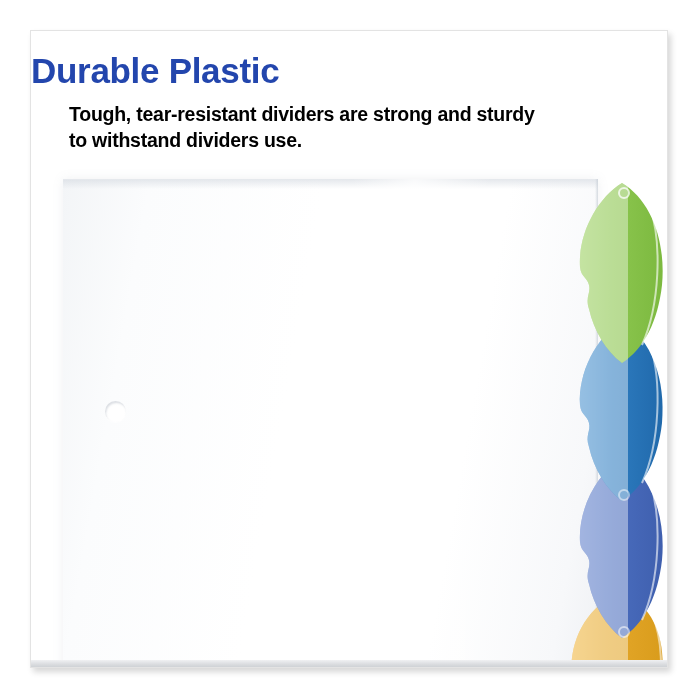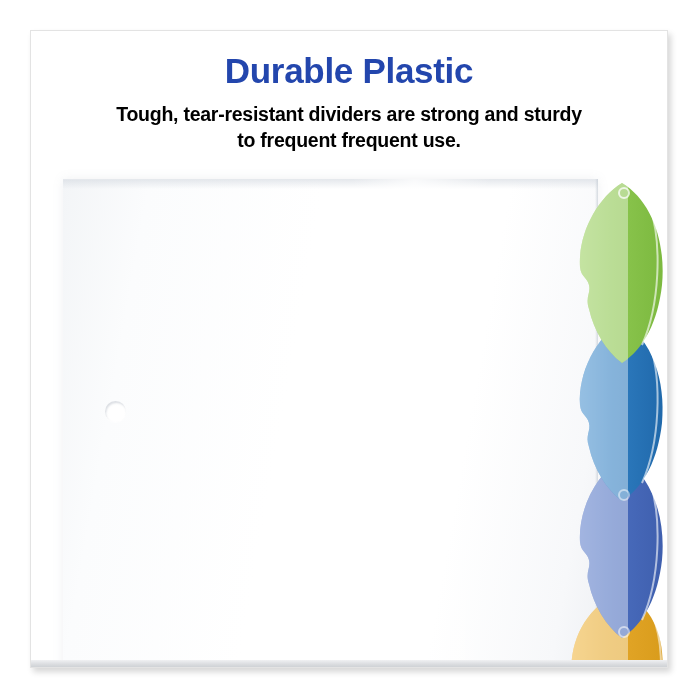--- a/index.html
+++ b/index.html
@@ -29,21 +29,21 @@
     overflow: hidden;
     box-shadow: 3px 4px 6px rgba(0,0,0,0.16);
   }
 
   
   #headline-block {
     position: absolute;
     left: 0;
     top: 18px;
     width: 100%;
-    text-align: center;
+    text-align: left;
   }
   #product-title {
     margin: 0;
     font-size: 35px;
     line-height: 44px;
     font-weight: bold;
     color: #2346ad;
     letter-spacing: -0.3px;
     font-family: "Liberation Sans", sans-serif;
   }
@@ -148,21 +148,21 @@
 </head>
 <body>
 
 <div id="product-card">
 
   <div id="headline-block">
     <h1 id="product-title">Durable Plastic</h1>
     <p id="product-subtitle">
       <span>Tough, tear-resistant dividers are strong and sturdy</span>
       <br>
-      <span>to frequent frequent use.</span>
+      <span>to withstand dividers use.</span>
     </p>
   </div>
 
   <div id="product-image-area">
 
     <div id="divider-sheet">
       <div id="sheet-top-bevel"></div>
       <div id="sheet-sheen"></div>
       <div id="sheet-right-edge"></div>
 

